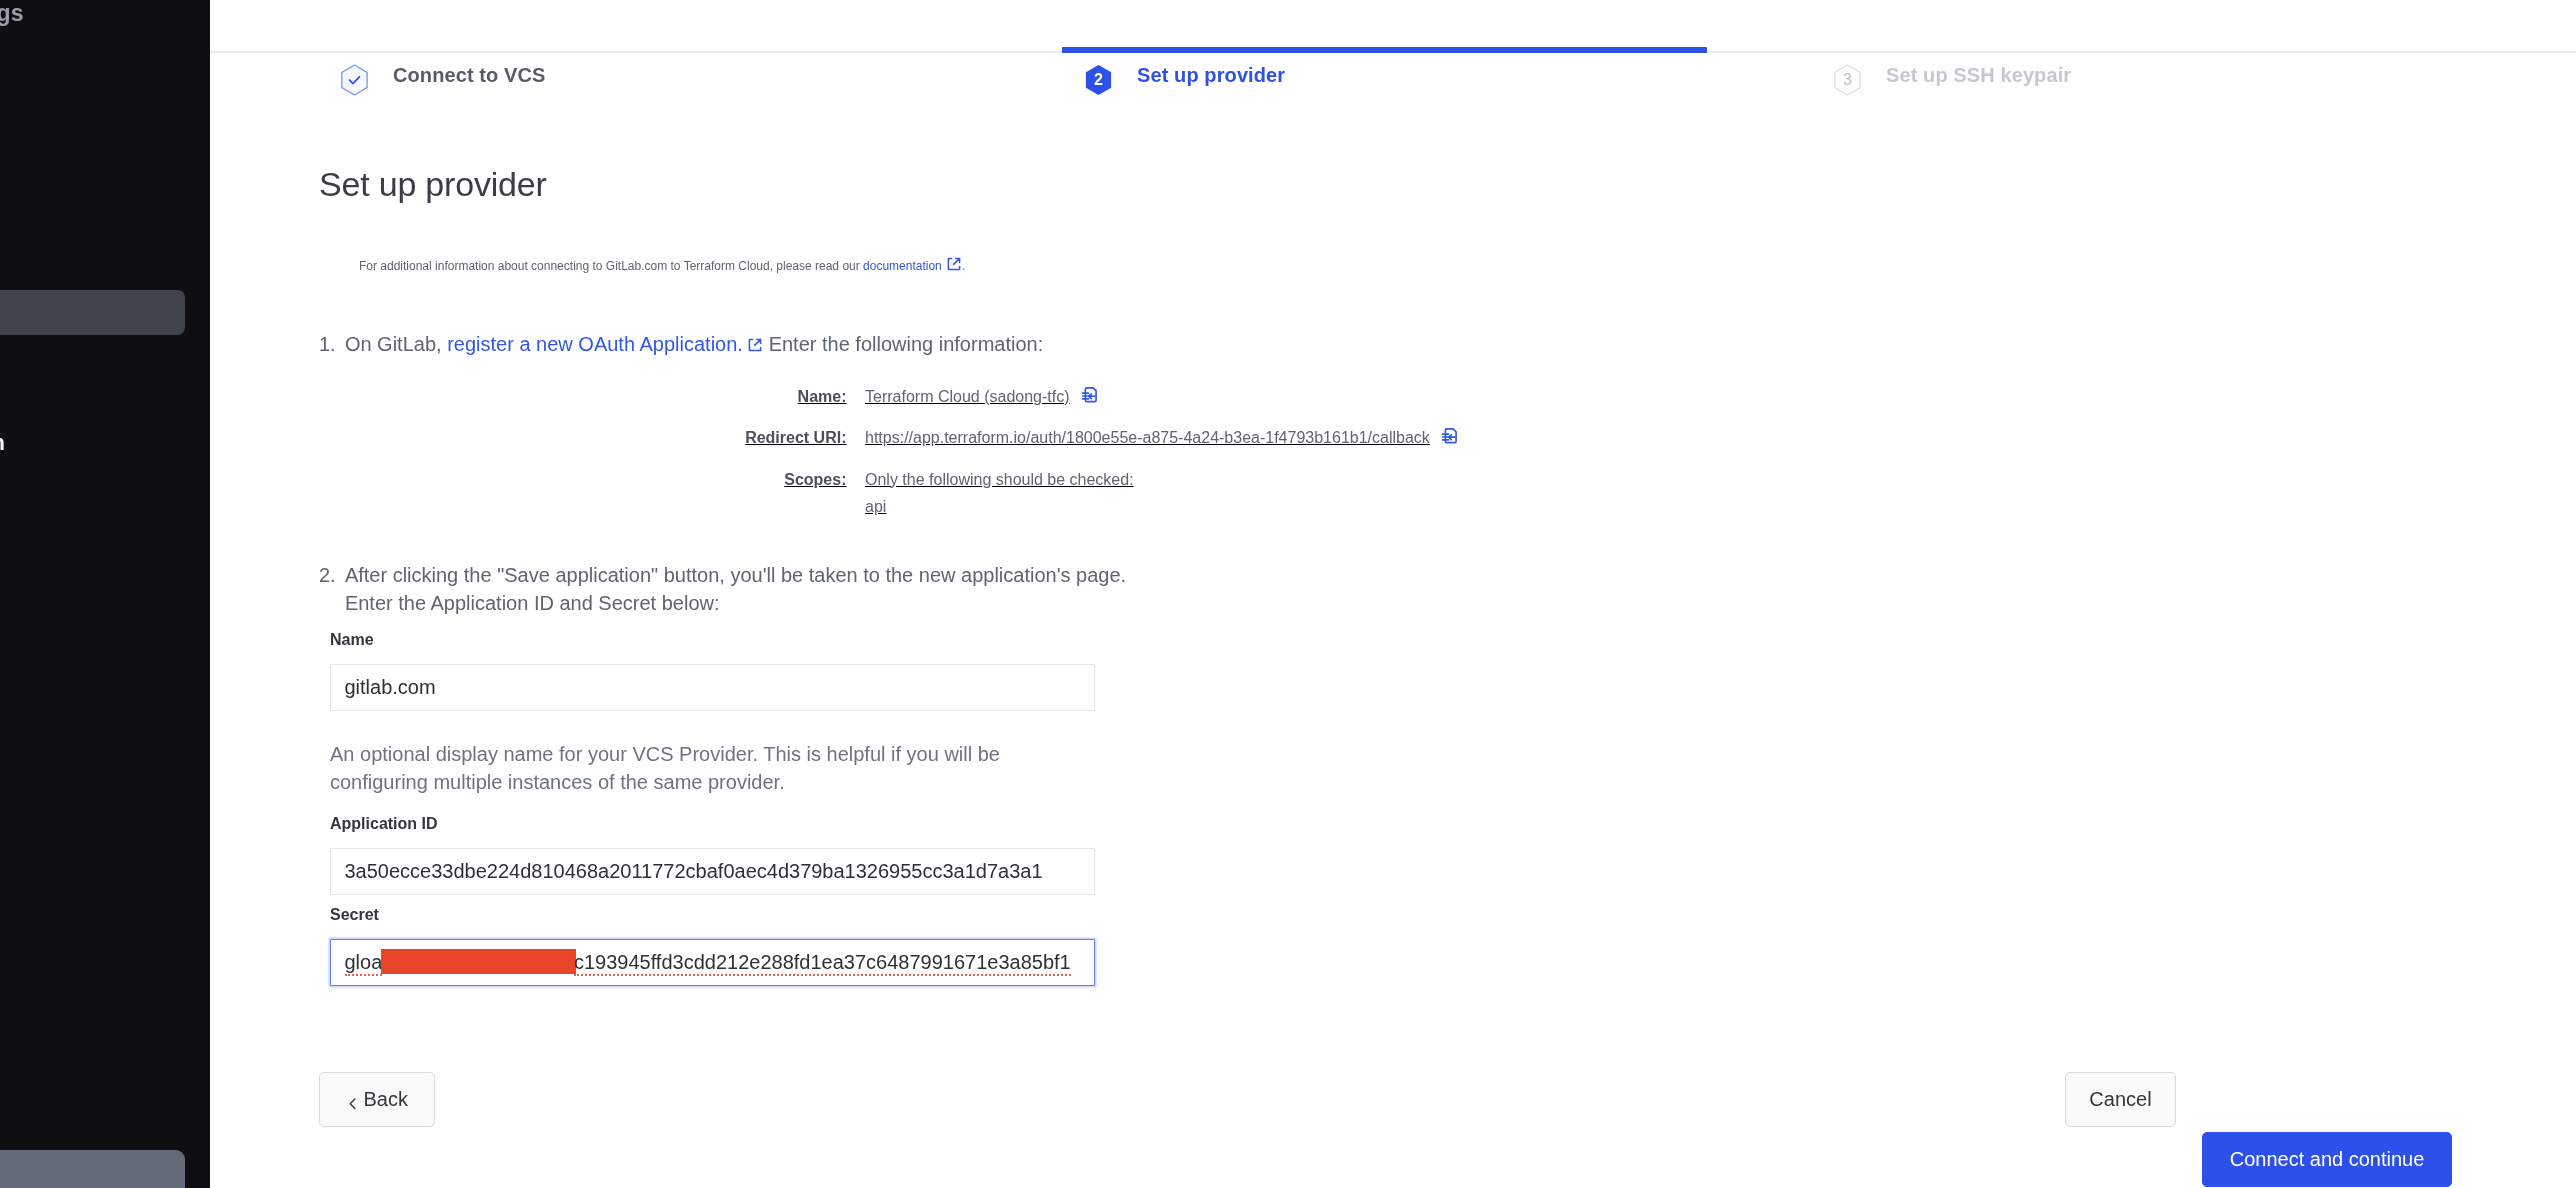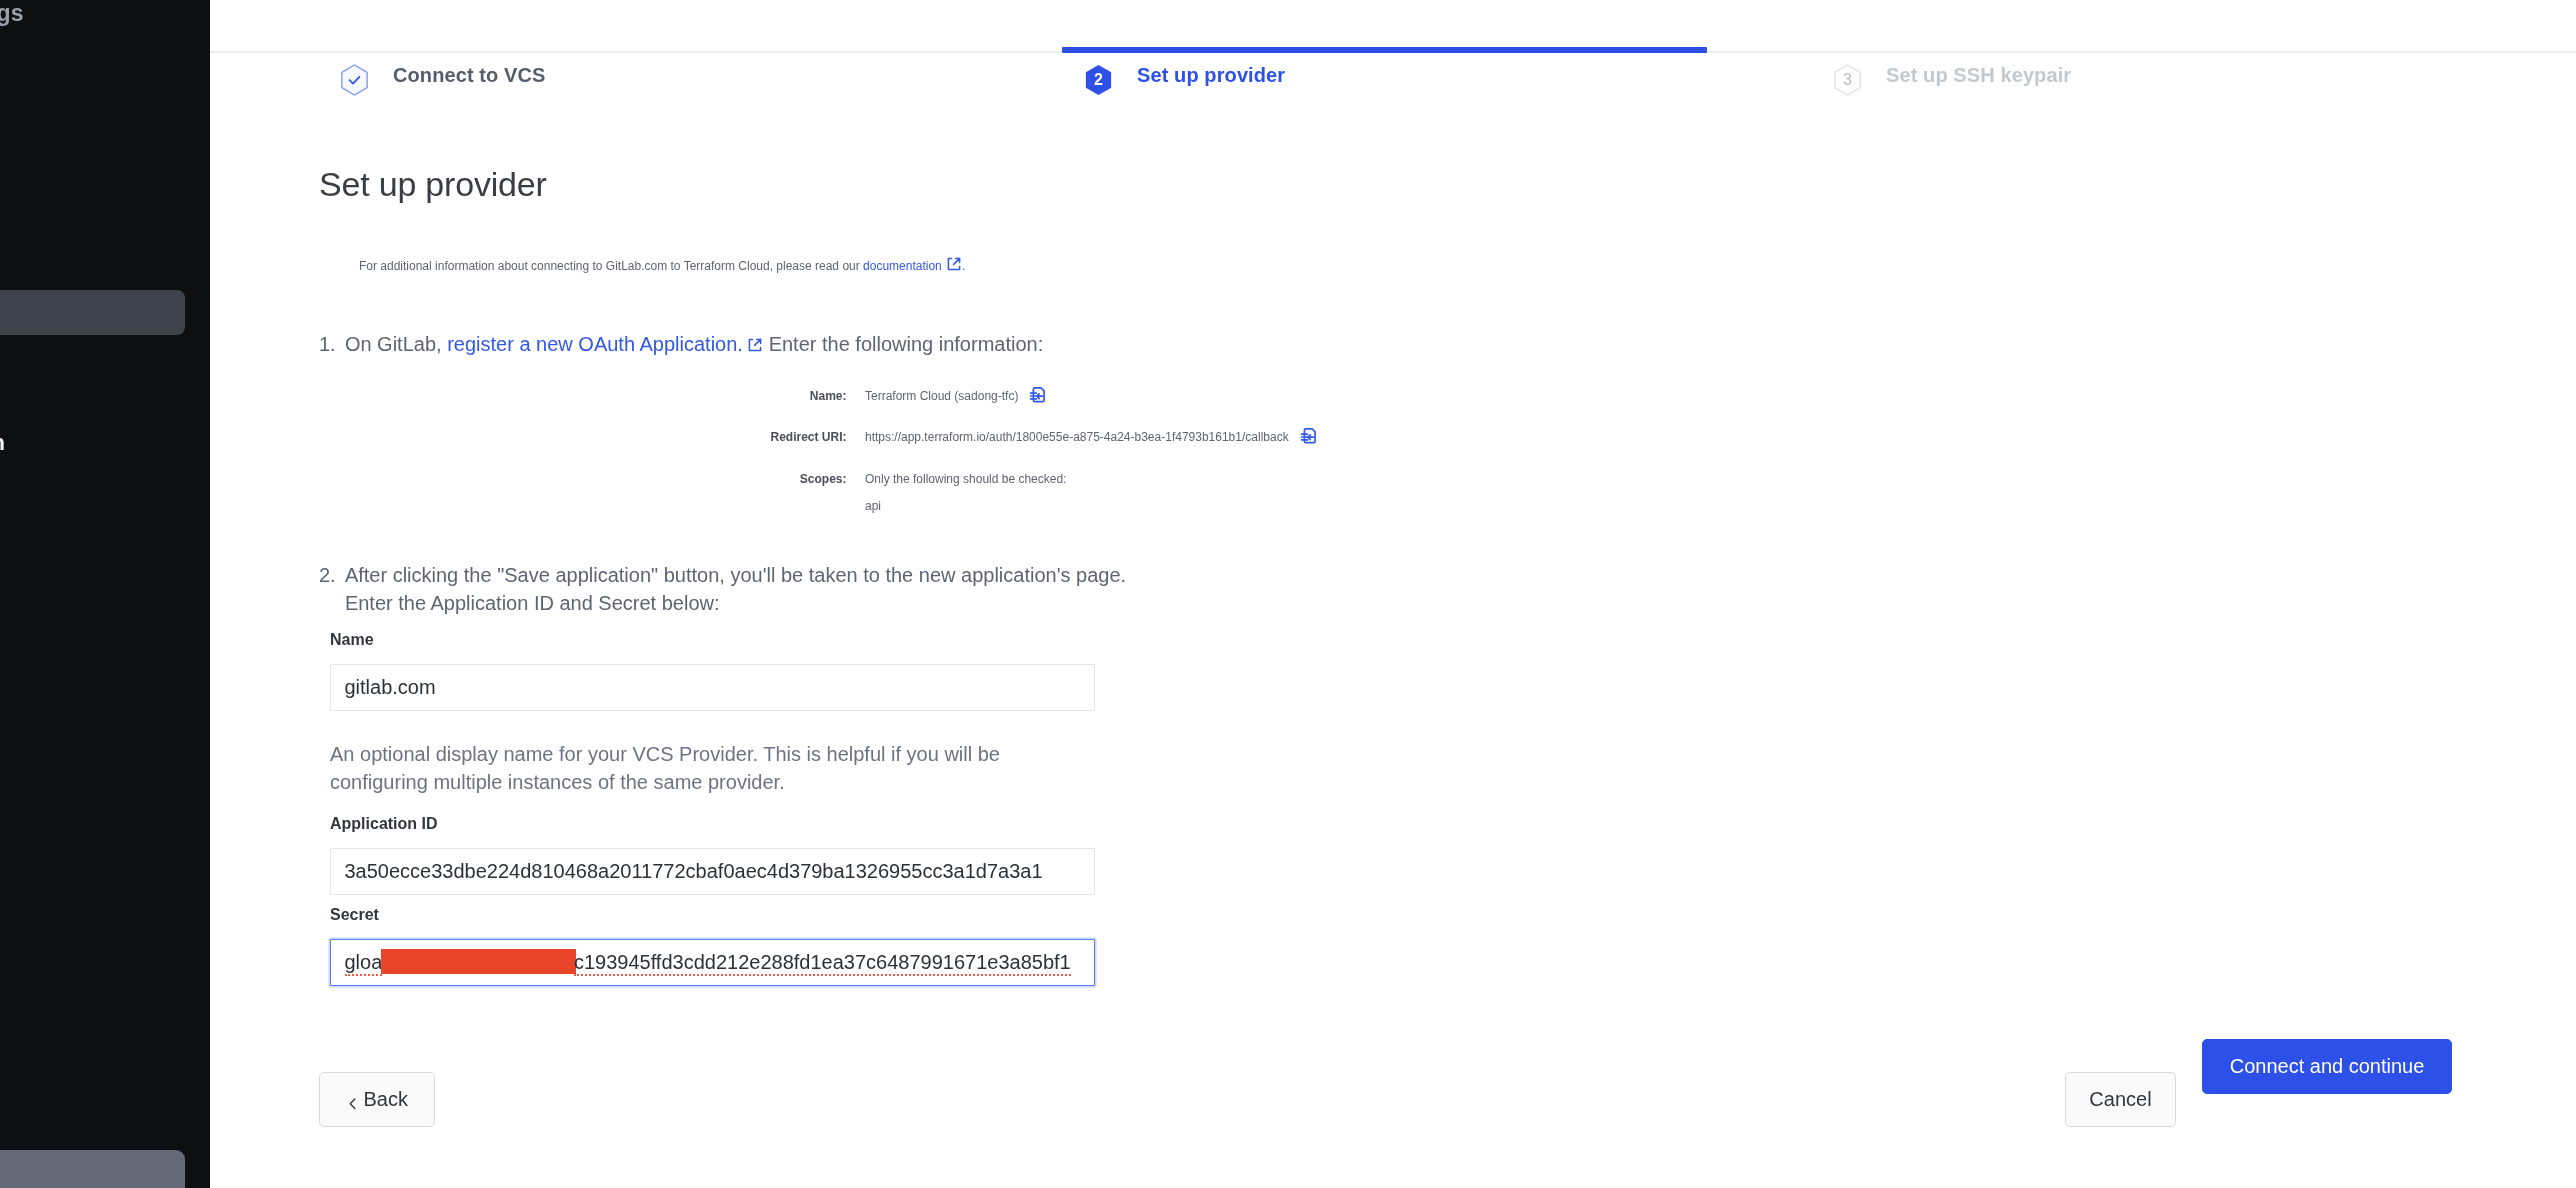--- a/index.html
+++ b/index.html
@@ -107,21 +107,21 @@
 
   .extlink {
     display: inline-block; width: 16px; height: 16px;
     vertical-align: -1.7px; margin-left: 4.2px;
   }
 
   
   .deflist {
     position: absolute; left: 109px; top: 383px;
     width: 1597px;
-    font-size: 12px; line-height: 27px;
+    font-size: 16px; line-height: 27px; text-decoration: underline;
   }
   .defrow { display: flex; margin-bottom: 14.3px; }
   .defkey {
     width: 546px; flex: none; text-align: right; padding-right: 18.5px;
     color: #4a4f5a; font-weight: 700;
   }
   .defval { color: #5e6470; display: flex; align-items: flex-start; gap: 10px; }
   .defval .txt { white-space: nowrap; }
   .copy-icon { flex: none; width: 22px; height: 22px; margin-top: 1.7px; cursor: pointer; }
 
@@ -187,21 +187,21 @@
   .btn-back {
     left: 109px; top: 1072px; width: 116px; height: 55px;
     background: #fafafa; border: 0.8px solid #d8dade; color: #33363d;
     gap: 4px;
   }
   .btn-cancel {
     left: 1855px; top: 1072px; width: 111px; height: 55px;
     background: #fafafa; border: 0.8px solid #d8dade; color: #33363d;
   }
   .btn-primary {
-    left: 1992px; top: 1039px; width: 250px; height: 55px;
+    left: 1992px; top: 1132px; width: 250px; height: 55px;
     background: #2c50e8; border: 0.8px solid #2c50e8; color: #ffffff;
   }
   .chev { width: 13.5px; height: 13.5px; flex: none; }
 </style>
 </head>
 <body>
 
 <div id="app">
 
   <div class="sidebar">

